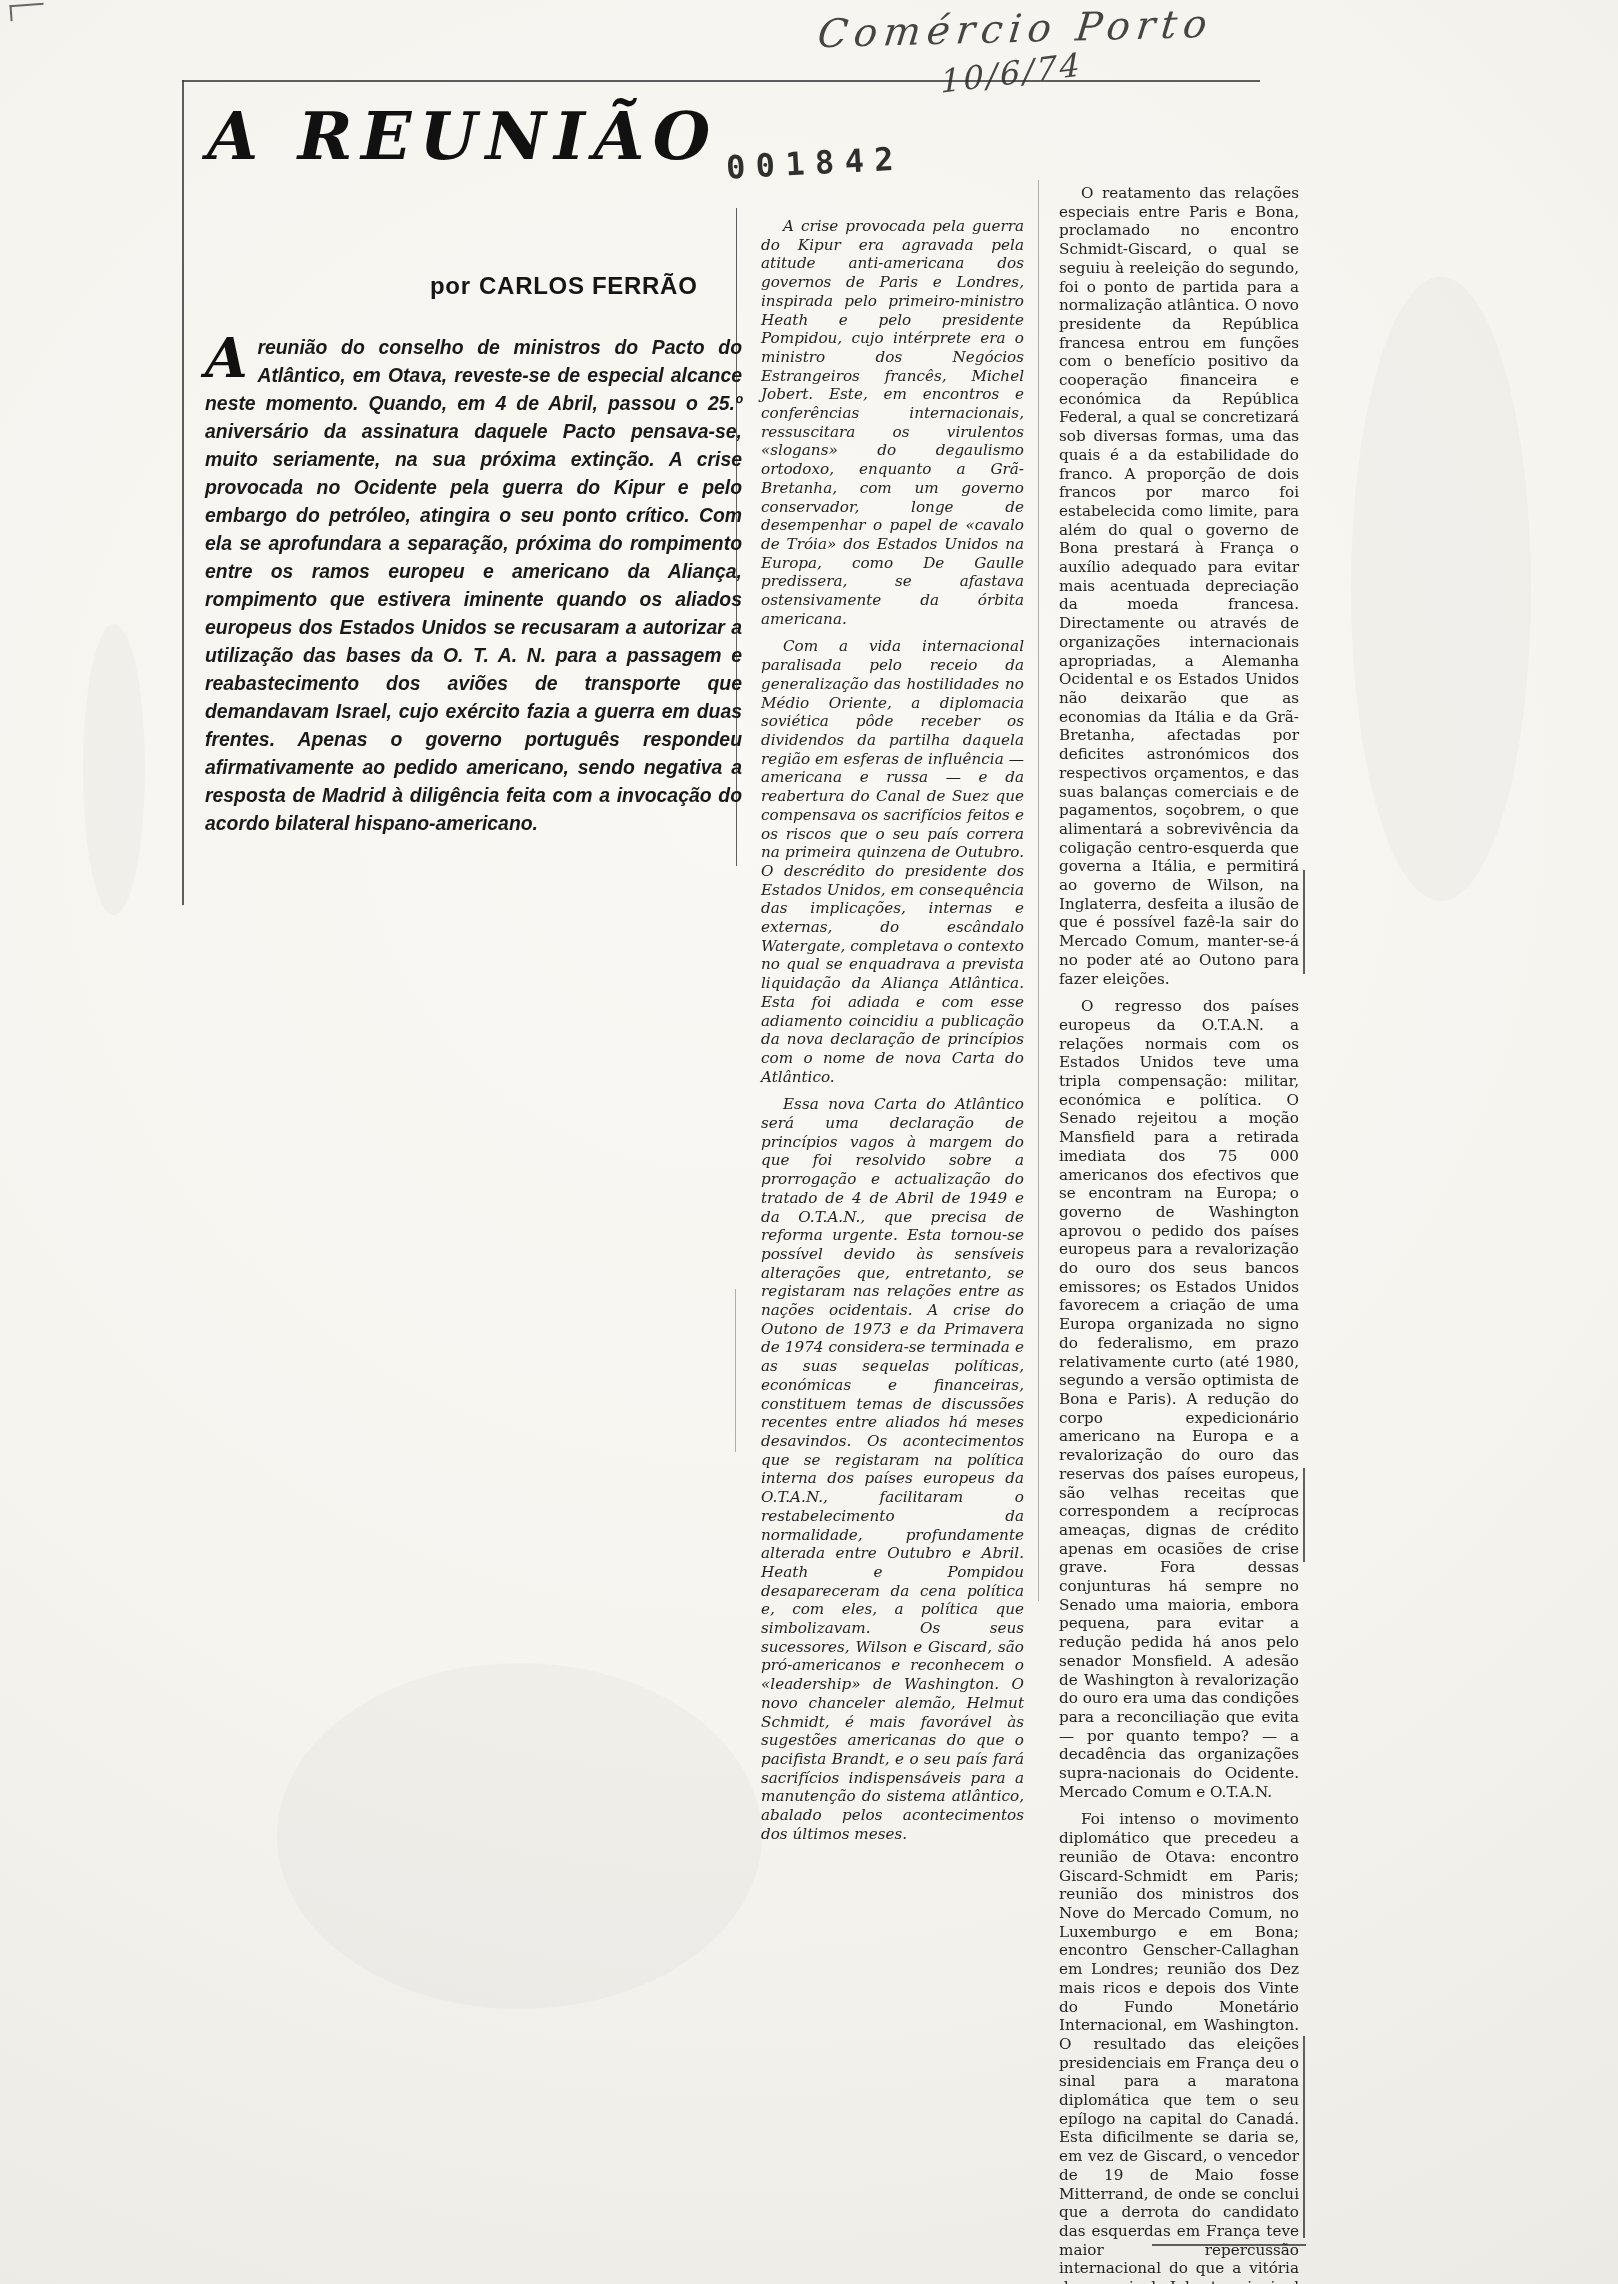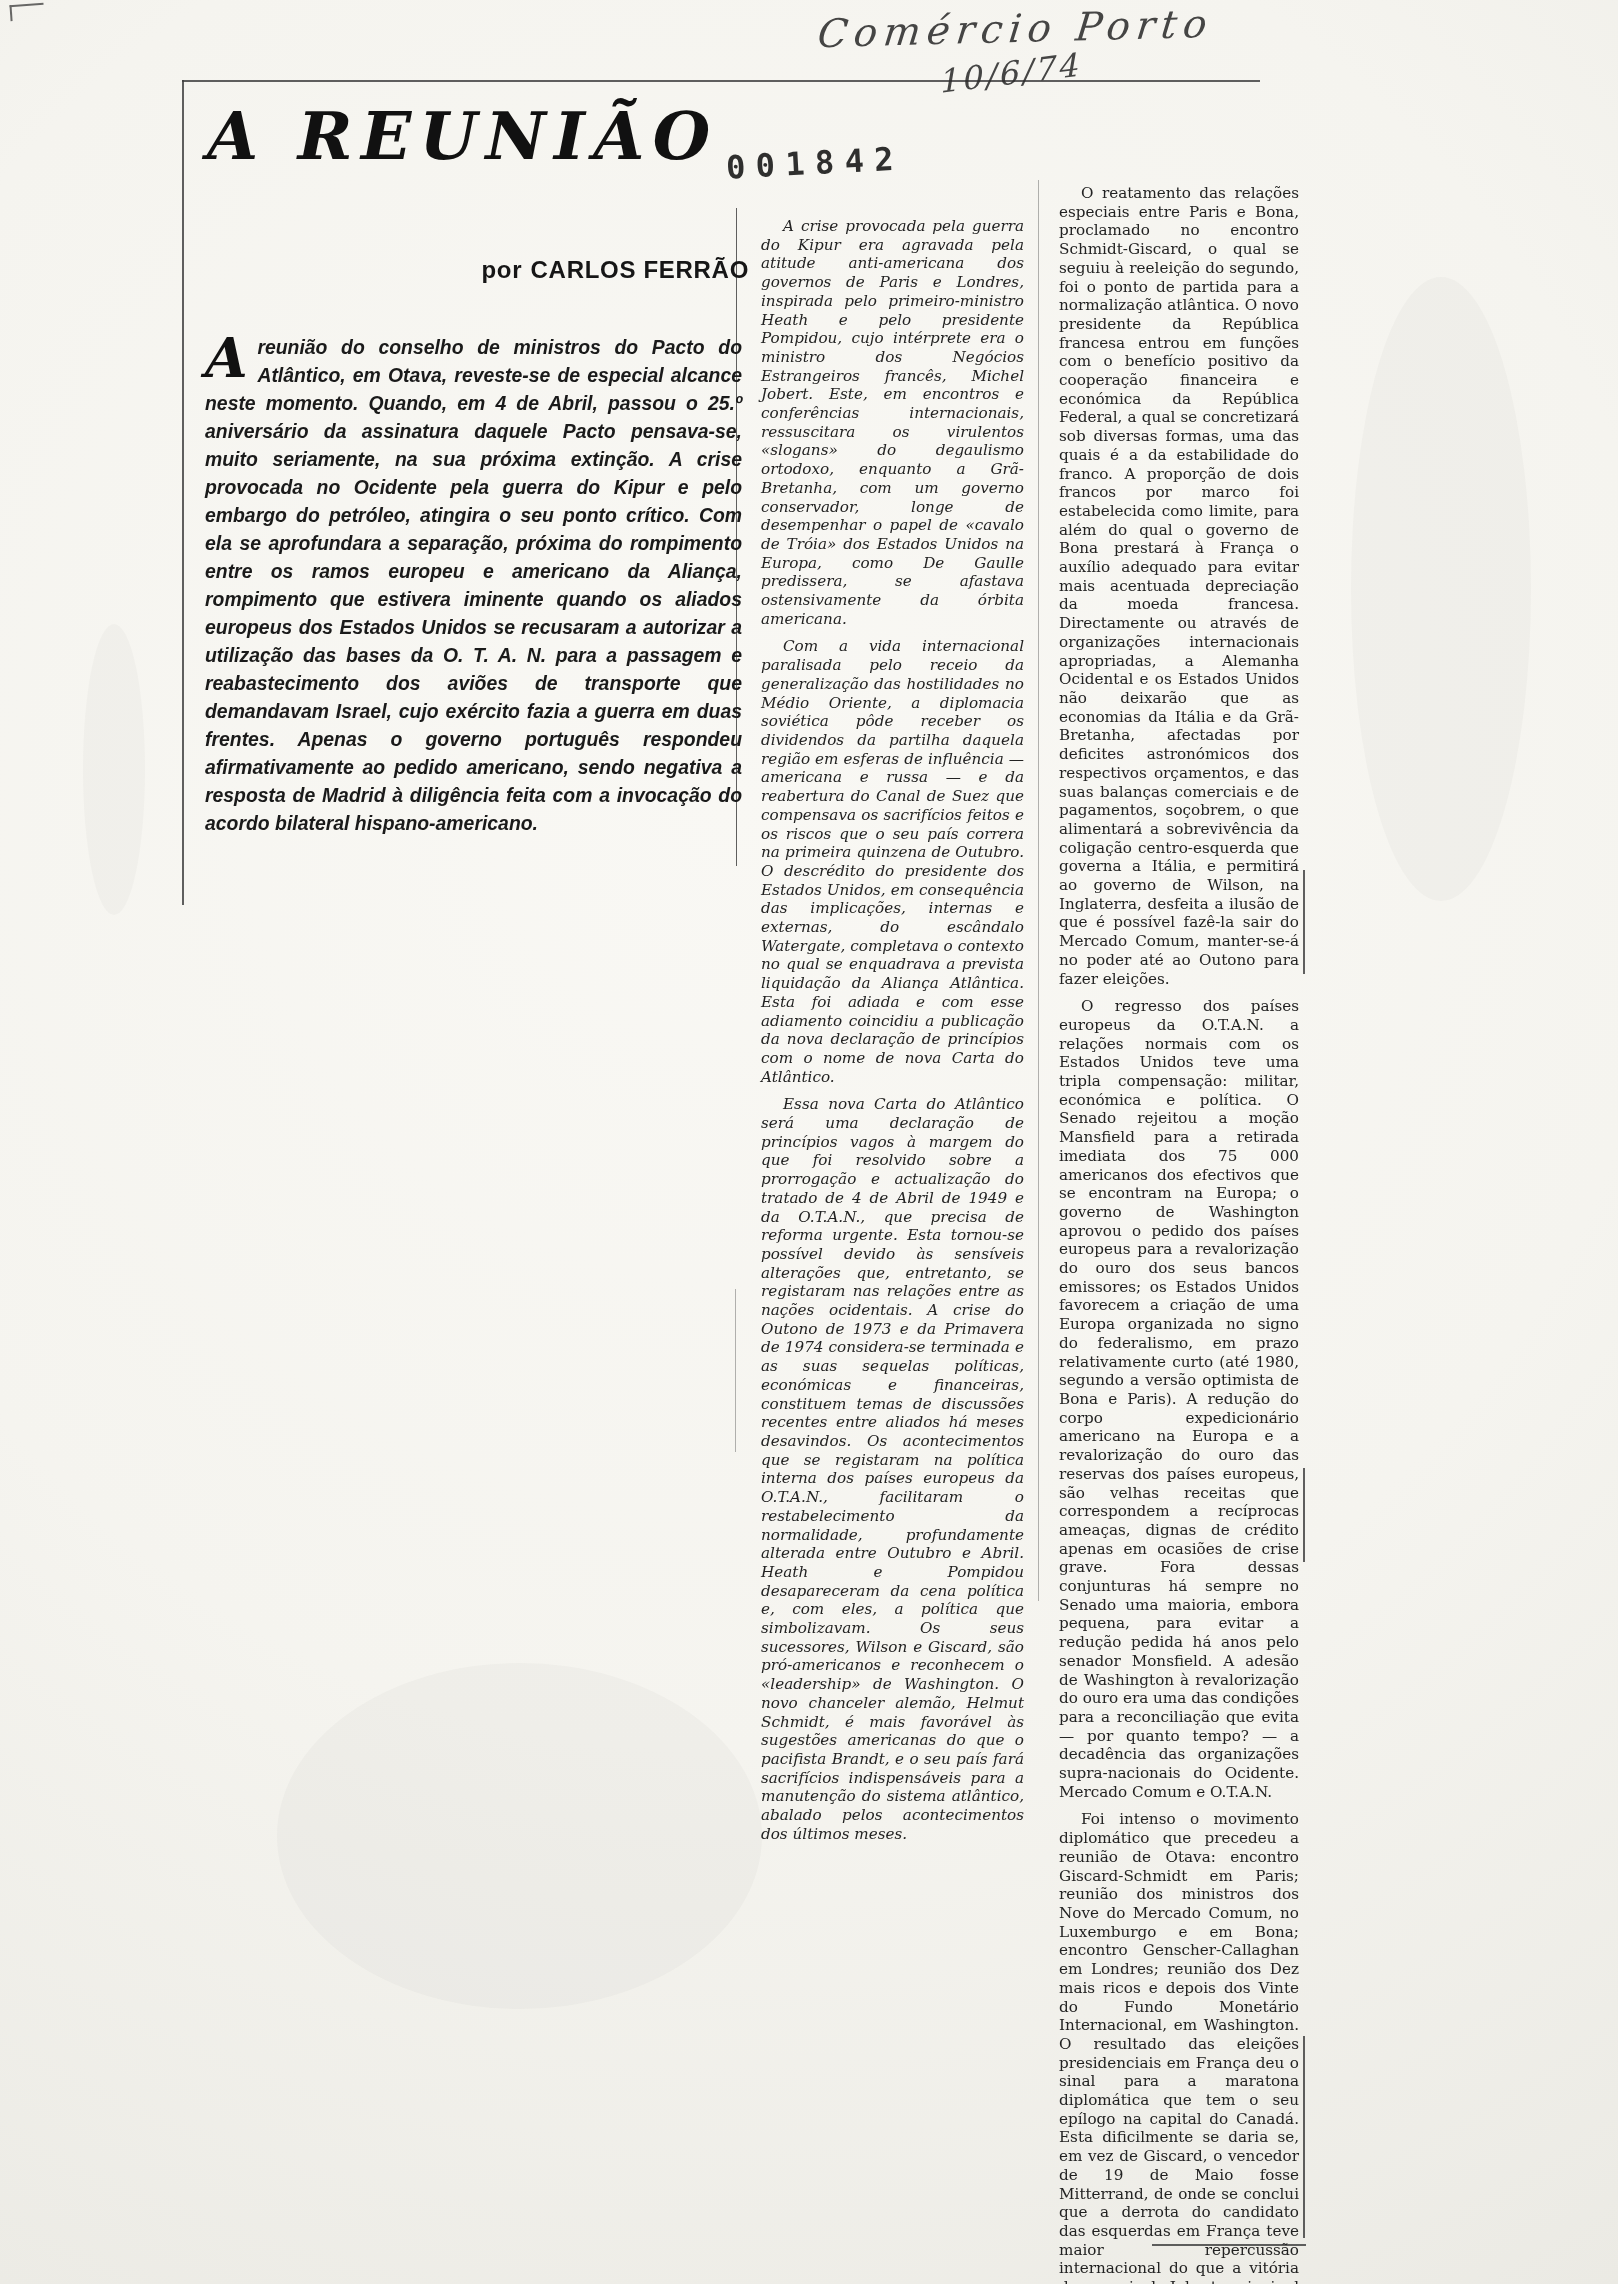--- a/index.html
+++ b/index.html
@@ -9,21 +9,21 @@
     font-family:"DejaVu Serif", serif;color:#1f1f1f;
   }
   .rule{position:absolute;background:#3d3d3d;opacity:.82;}
   .rule.light{opacity:.38;}
   
   .headline{position:absolute;left:207px;top:103px;font-family:"DejaVu Serif",serif;
     font-style:italic;font-weight:700;color:#111;line-height:1;}
   .headline .l1{font-size:66px;letter-spacing:8.3px;display:block;}
   .headline .l2{font-size:82px;letter-spacing:12.5px;display:block;margin-top:19.4px;}
   
-  .byline{position:absolute;left:430px;top:256px;width:319px;text-align:right;
+  .byline{position:absolute;left:430px;top:272px;width:319px;text-align:left;
     font-family:"Liberation Sans",sans-serif;font-weight:700;font-size:24px;color:#161616;letter-spacing:0.7px;}
   .byline .prefix{text-transform:none;margin-right:8.3px;}
   
   .stamp{position:absolute;left:726px;top:144px;font-family:"DejaVu Sans Mono",monospace;
     font-weight:700;font-size:32px;letter-spacing:10.4px;color:#141414;transform:rotate(-3deg);opacity:.88;}
   .hand{position:absolute;font-family:"DejaVu Serif",serif;font-style:italic;color:#2d2d2d;opacity:.88;}
   .hand.title{left:818px;top:5.5px;font-size:39px;letter-spacing:6.2px;transform:rotate(-1.5deg) skewX(-8deg);}
   .hand.date{left:940px;top:54px;font-size:32px;letter-spacing:2.8px;transform:rotate(-7deg) skewX(-6deg);}
   
   .lead{position:absolute;left:205px;top:333px;width:537px;text-align:justify;

